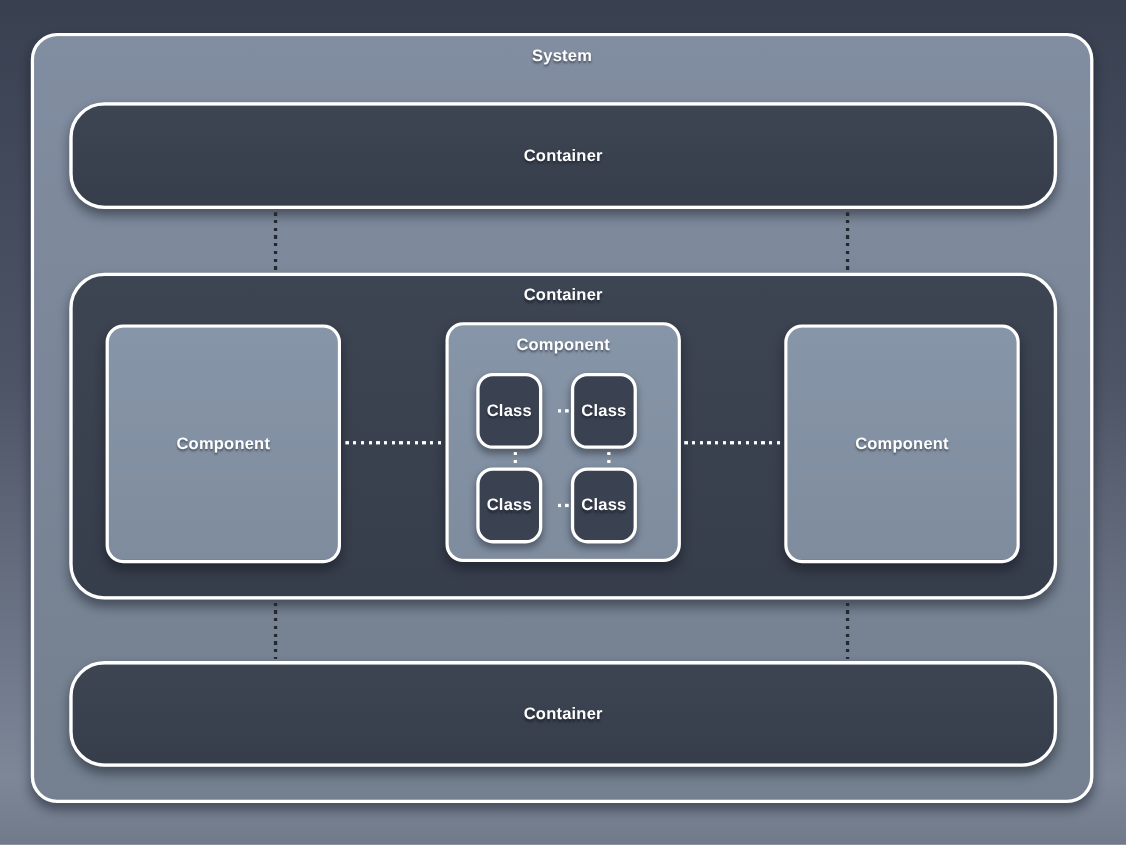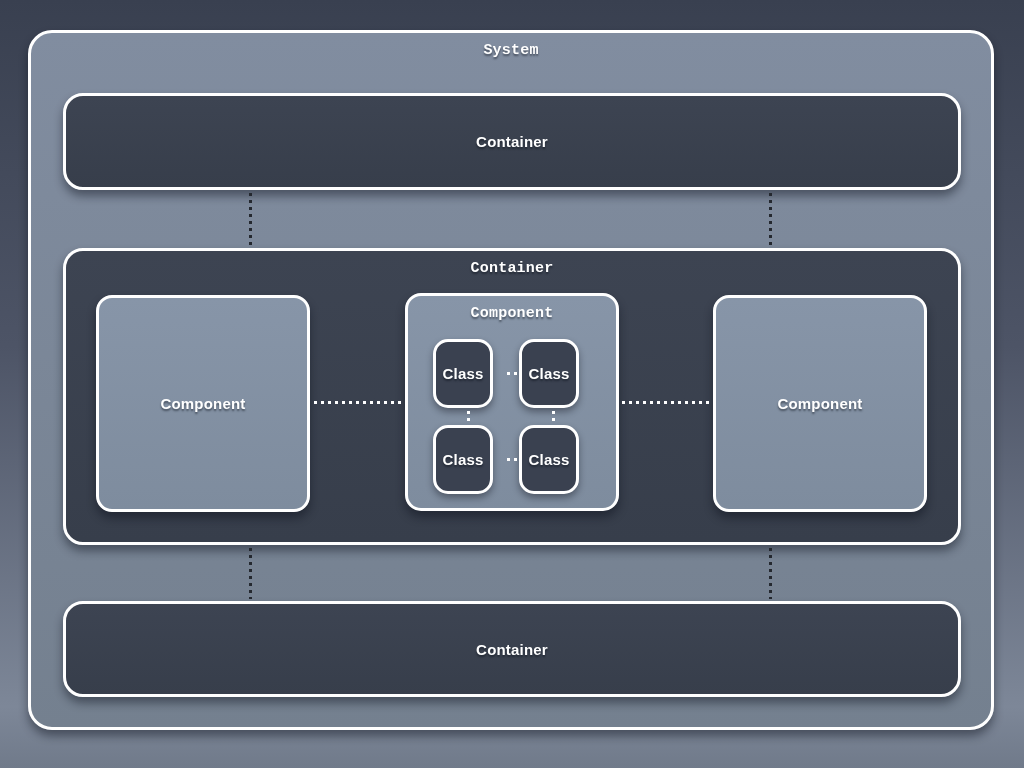--- a/index.html
+++ b/index.html
@@ -25,38 +25,37 @@
     color: var(--label-color, #ffffff);
     font-size: 15px;
     font-weight: 600;
     letter-spacing: 0.2px;
     text-shadow: 0 2px 2px rgba(10, 15, 25, 0.5);
     white-space: nowrap;
   }
   .title-top {
     position: absolute; top: 9px; left: 0; right: 0;
     text-align: center;
-    font-family: Liberation Mono, monospace;
   }
   .center-content {
     display: flex; align-items: center; justify-content: center;
   }
 
   
   .system {
     left: 28px; top: 30px; width: 966px; height: 700px;
     border-radius: 24px;
     background: linear-gradient(180deg,
       var(--system-fill-top, #818da0), var(--system-fill-bottom, #74808f));
   }
 
   
   .container-box {
     left: 63px; width: 898px;
-    border-radius: 20px;
+    border-radius: 32px;
     background: linear-gradient(180deg,
       var(--container-fill-top, #3d4452), var(--container-fill-bottom, #373e4b));
   }
   .container-top    { top: 93px;  height: 97px; }
   .container-middle { top: 248px; height: 297px; }
   .container-bottom { top: 601px; height: 96px; }
 
   
   .component-box {
     border-radius: 16px;

